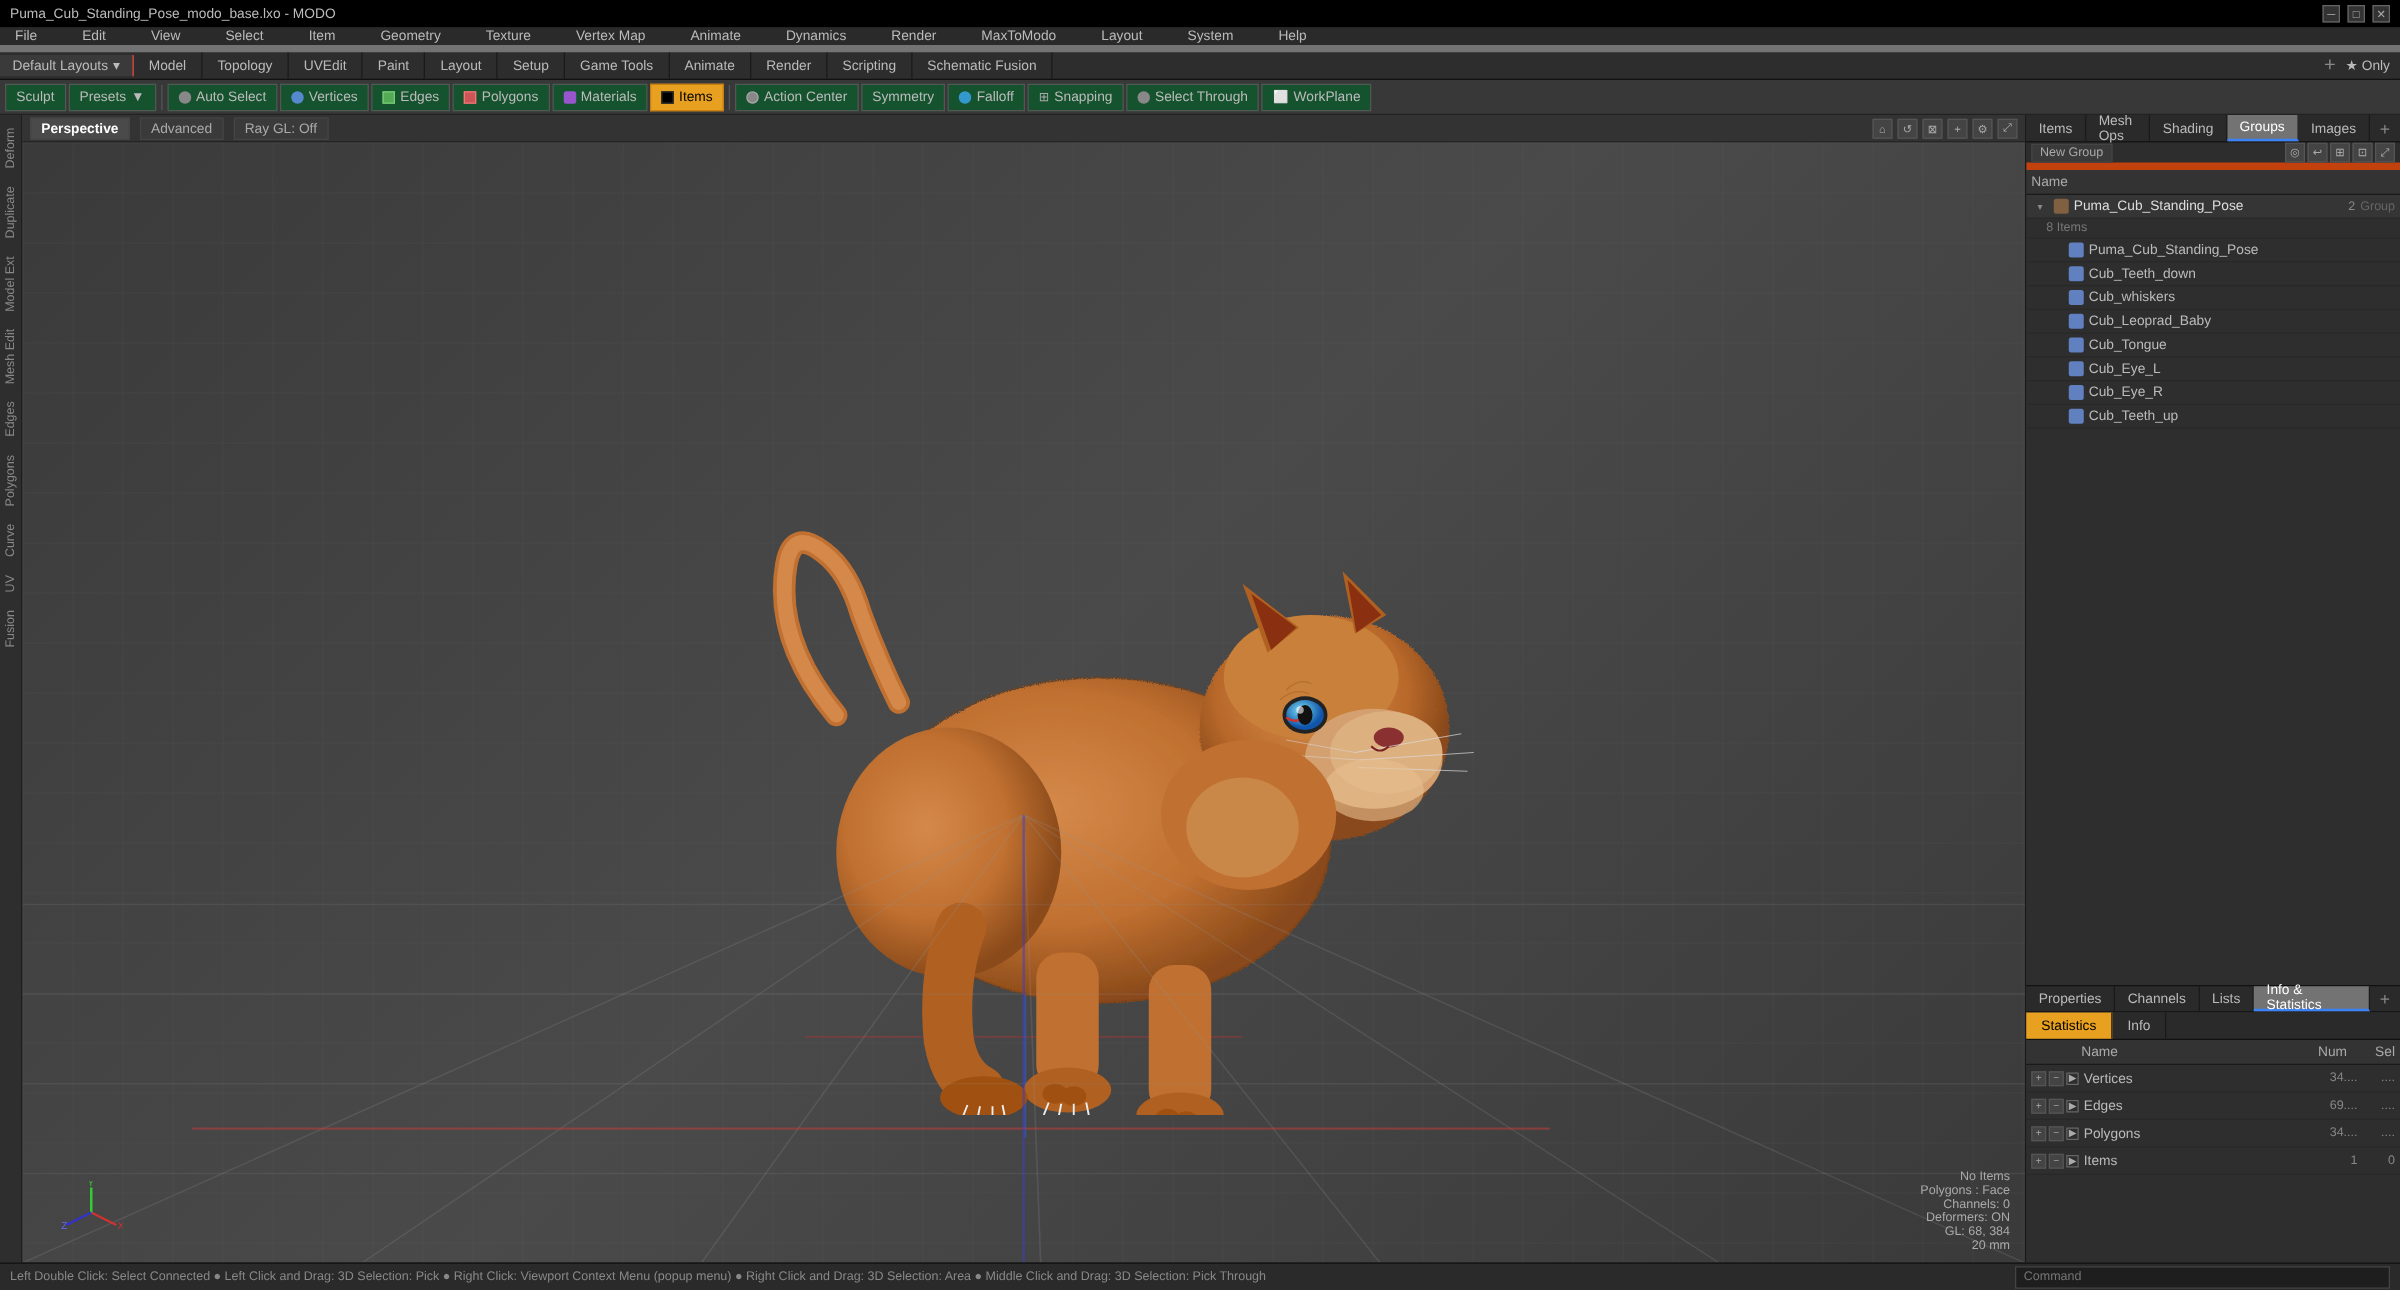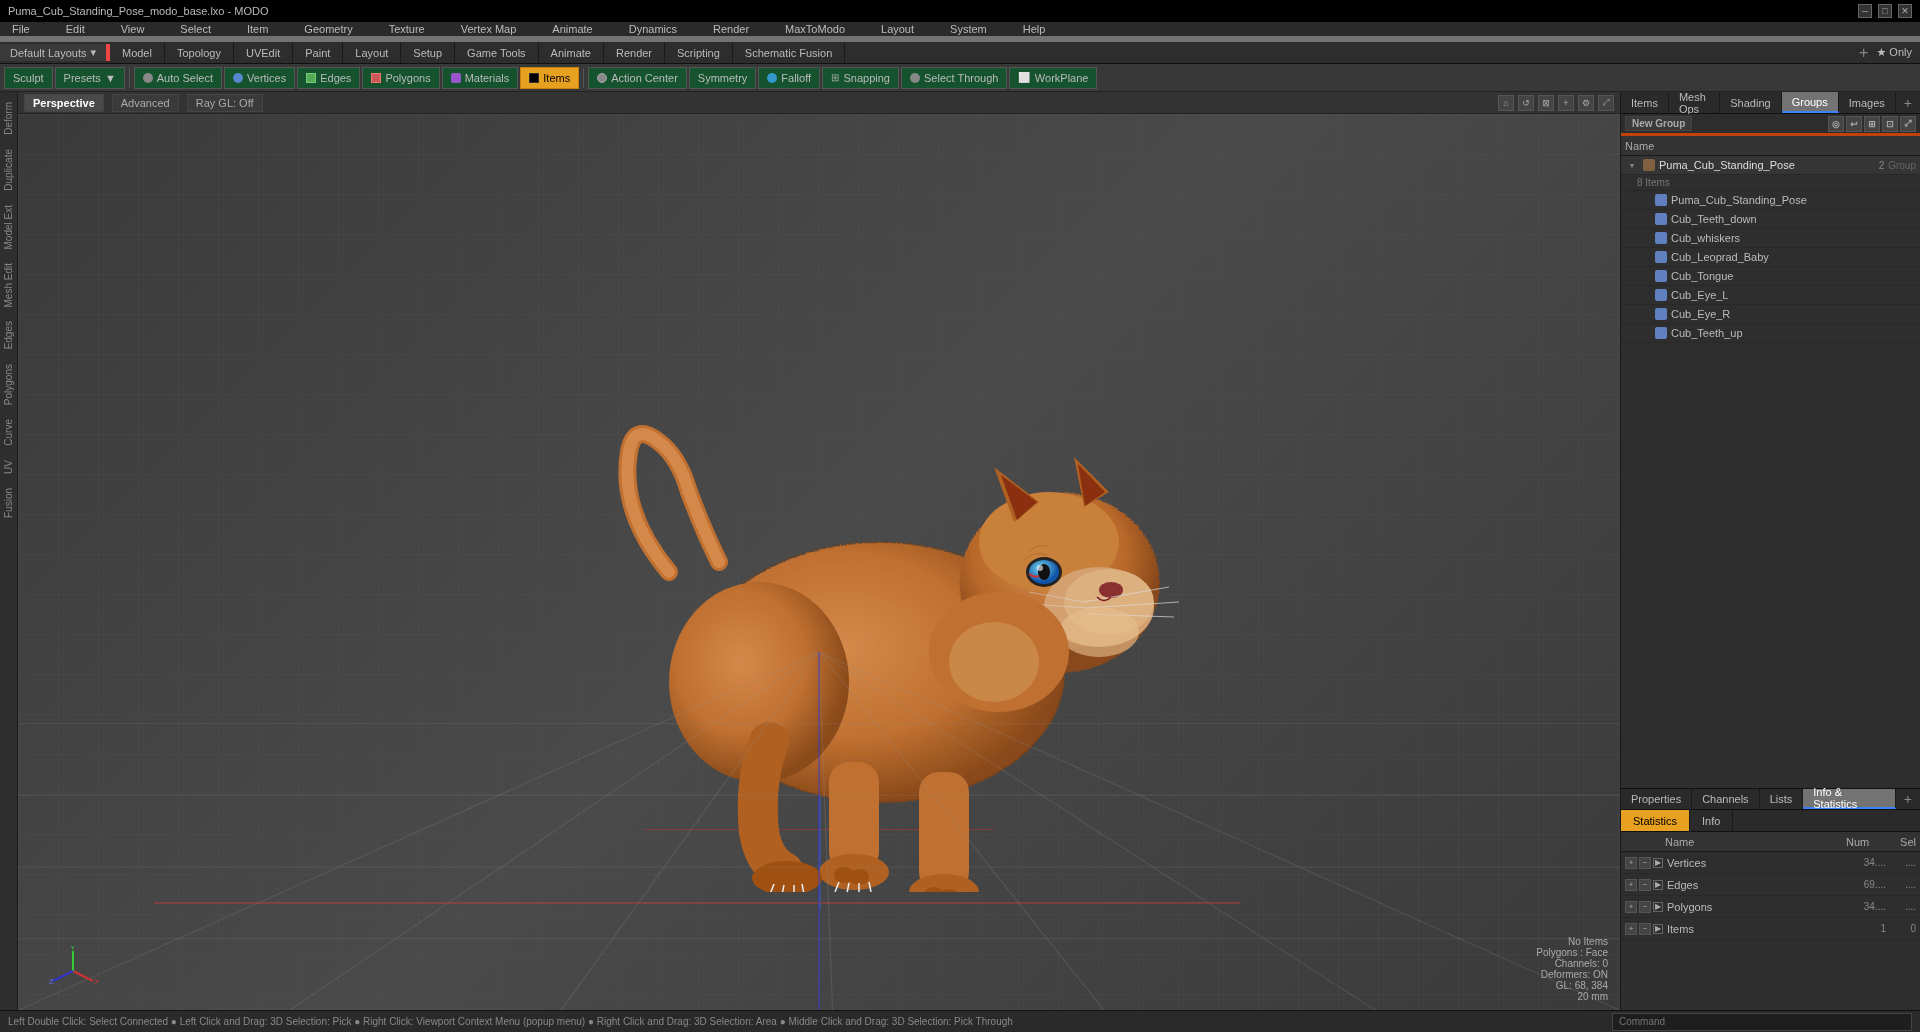--- a/index.html
+++ b/index.html
@@ -18,21 +18,21 @@
       height: 20px; background: #2a2a2a; display: flex; align-items: center; padding: 0 4px; gap: 20px;
       border-bottom: 6px solid #737373;
     }
     .menu-item { padding: 2px 8px; font-size: 11px; color: #bbb; cursor: pointer; }
 
     
     #layout-tabs {
       height: 22px; background: #2d2d2d; display: flex; align-items: center;
       border-bottom: 1px solid #111;
     }
-    #default-layout { padding: 2px 10px; background: #3a3a3a; color: #bbb; font-size: 11px; cursor: pointer; display: flex; align-items: center; gap: 4px; border-right: 4px solid #ef4444; }
+    #default-layout { padding: 2px 10px; background: #3a3a3a; color: #bbb; font-size: 11px; cursor: pointer; display: flex; align-items: center; gap: 4px; border-right: 1px solid #ef4444; }
     .layout-tab { padding: 3px 12px; font-size: 11px; color: #bbb; cursor: pointer; border-right: 1px solid #1a1a1a; height: 100%; display: flex; align-items: center; }
     #layout-tabs-right { margin-left: auto; display: flex; align-items: center; padding-right: 8px; gap: 8px; font-size: 11px; color: #bbb; }
     .add-tab { font-size: 16px; cursor: pointer; color: #888; }
 
     
     #toolbar {
       height: 28px; background: #383838; display: flex; align-items: center; padding: 0 4px; gap: 2px;
       border-bottom: 1px solid #222;
     }
     .tool-btn { padding: 2px 8px; font-size: 11px; color: #bbb; cursor: pointer; background: #14532d; border: 1px solid #555; height: 22px; display: flex; align-items: center; gap: 4px; white-space: nowrap; }
@@ -85,21 +85,21 @@
     
     #right-tabs-top {
       height: 22px; background: #2a2a2a; display: flex; align-items: center; border-bottom: 1px solid #111;
     }
     .right-tab { padding: 3px 10px; font-size: 11px; color: #bbb; cursor: pointer; border-right: 1px solid #1a1a1a; height: 100%; display: flex; align-items: center; }
     .right-tab.active { background: #737373; color: #fff; border-bottom: 2px solid #3b82f6; }
     .right-tab-add { padding: 3px 8px; color: #888; cursor: pointer; font-size: 14px; margin-left: auto; }
 
     
     #groups-panel { flex: 1; display: flex; flex-direction: column; overflow: hidden; }
-    #groups-toolbar { height: 22px; background: #2d2d2d; display: flex; align-items: center; padding: 0 4px; gap: 4px; border-bottom: 3px solid #c2410c; font-weight: bold; }
+    #groups-toolbar { height: 22px; background: #2d2d2d; display: flex; align-items: center; padding: 0 4px; gap: 4px; border-bottom: 6px solid #c2410c; }
     .groups-btn { padding: 1px 6px; font-size: 10px; color: #aaa; background: #3a3a3a; border: 1px solid #444; cursor: pointer; }
     
     #groups-header { height: 20px; background: #333; display: flex; align-items: center; padding: 0 4px; font-size: 11px; color: #aaa; border-bottom: 1px solid #1a1a1a; }
     #groups-col-name { flex: 1; }
     
     #groups-list { flex: 1; overflow-y: auto; background: #2e2e2e; }
     .groups-row { display: flex; align-items: center; padding: 2px 4px; border-bottom: 1px solid #282828; font-size: 11px; color: #bbb; cursor: pointer; }
     .groups-row.group-header { background: #353535; color: #ddd; }
     .groups-indent { width: 12px; flex-shrink: 0; }
     .groups-icon { width: 14px; height: 14px; flex-shrink: 0; margin-right: 3px; display: flex; align-items: center; justify-content: center; }
@@ -115,21 +115,21 @@
     }
     
     
     #stats-panel { height: 200px; background: #2e2e2e; display: flex; flex-direction: column; }
     #stats-tabs { height: 22px; background: #2a2a2a; display: flex; align-items: center; border-bottom: 1px solid #111; }
     .stats-tab { padding: 3px 12px; font-size: 11px; color: #bbb; cursor: pointer; border-right: 1px solid #1a1a1a; height: 100%; display: flex; align-items: center; }
     .stats-tab.active { background: #e8a020; color: #000; }
     
     #stats-header { height: 20px; background: #333; display: flex; align-items: center; padding: 0 4px; font-size: 11px; color: #aaa; border-bottom: 1px solid #1a1a1a; }
     #stats-col-name { flex: 1; padding-left: 40px; }
-    #stats-col-num { width: 40px; text-align: left; }
+    #stats-col-num { width: 40px; text-align: center; }
     #stats-col-sel { width: 30px; text-align: right; }
     
     .stats-row { display: flex; align-items: center; padding: 2px 4px; border-bottom: 1px solid #282828; font-size: 11px; color: #bbb; height: 22px; }
     .stats-row-controls { display: flex; gap: 2px; align-items: center; }
     .stats-ctrl { width: 12px; height: 12px; background: #444; border: 1px solid #555; cursor: pointer; display: flex; align-items: center; justify-content: center; font-size: 8px; color: #aaa; }
     .stats-expand { width: 10px; height: 10px; border: 1px solid #666; display: flex; align-items: center; justify-content: center; font-size: 8px; color: #aaa; cursor: pointer; }
     .stats-name { flex: 1; padding-left: 4px; }
     .stats-num { width: 40px; text-align: right; color: #888; font-size: 10px; }
     .stats-sel { width: 30px; text-align: right; color: #888; font-size: 10px; }
 

